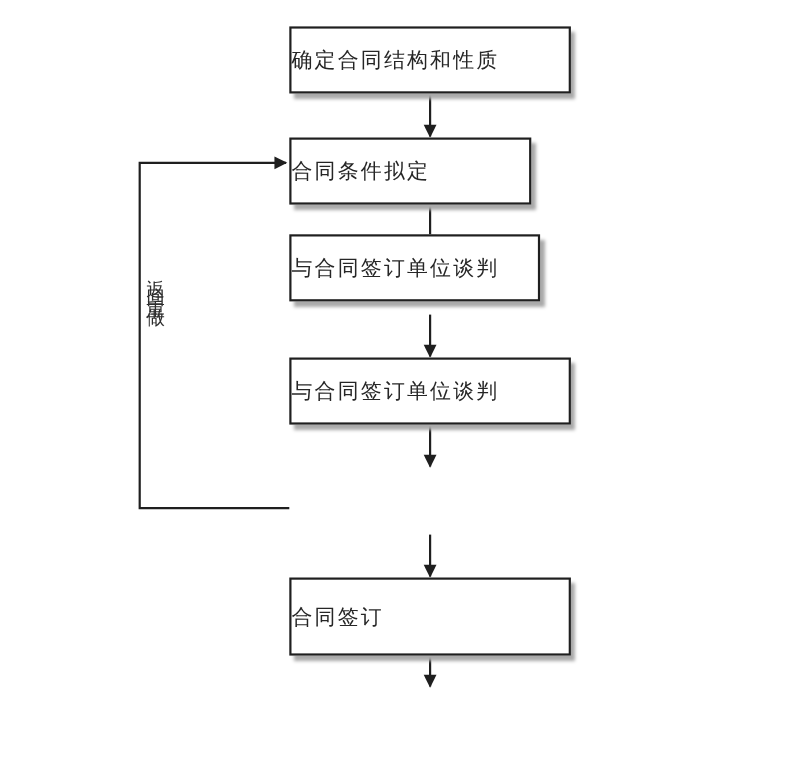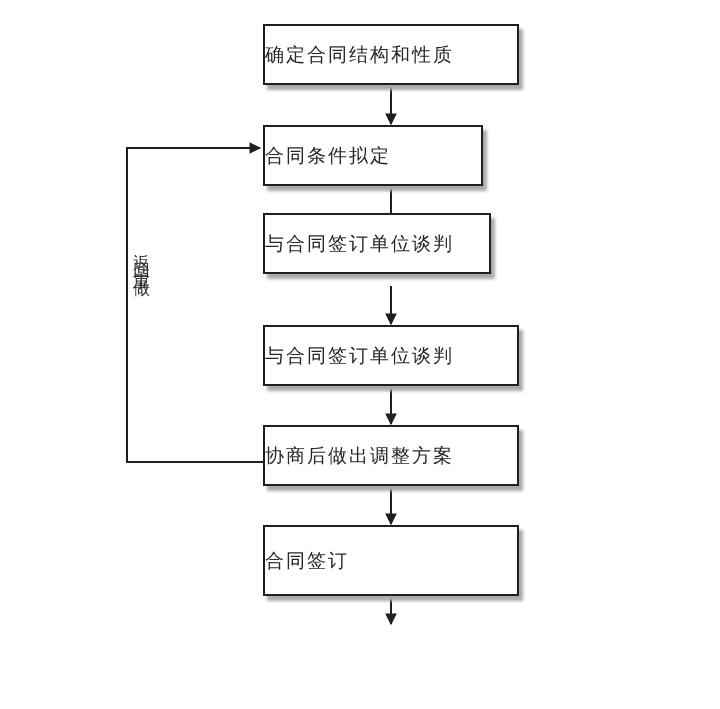--- a/index.html
+++ b/index.html
@@ -84,22 +84,19 @@
   </div>
   <div class="node node-1">
     <span>合同条件拟定</span>
   </div>
   <div class="node node-2">
     <span>与合同签订单位谈判</span>
   </div>
   <div class="node node-3">
     <span>与合同签订单位谈判</span>
   </div>
-  <div class="node node-4">
-    <span>协商后做出调整方案</span>
-  </div>
   <div class="node node-5">
     <span>合同签订</span>
   </div>
 
   <div class="loop-label">返回重做</div>
 
 </div>
 
 </body></html>

